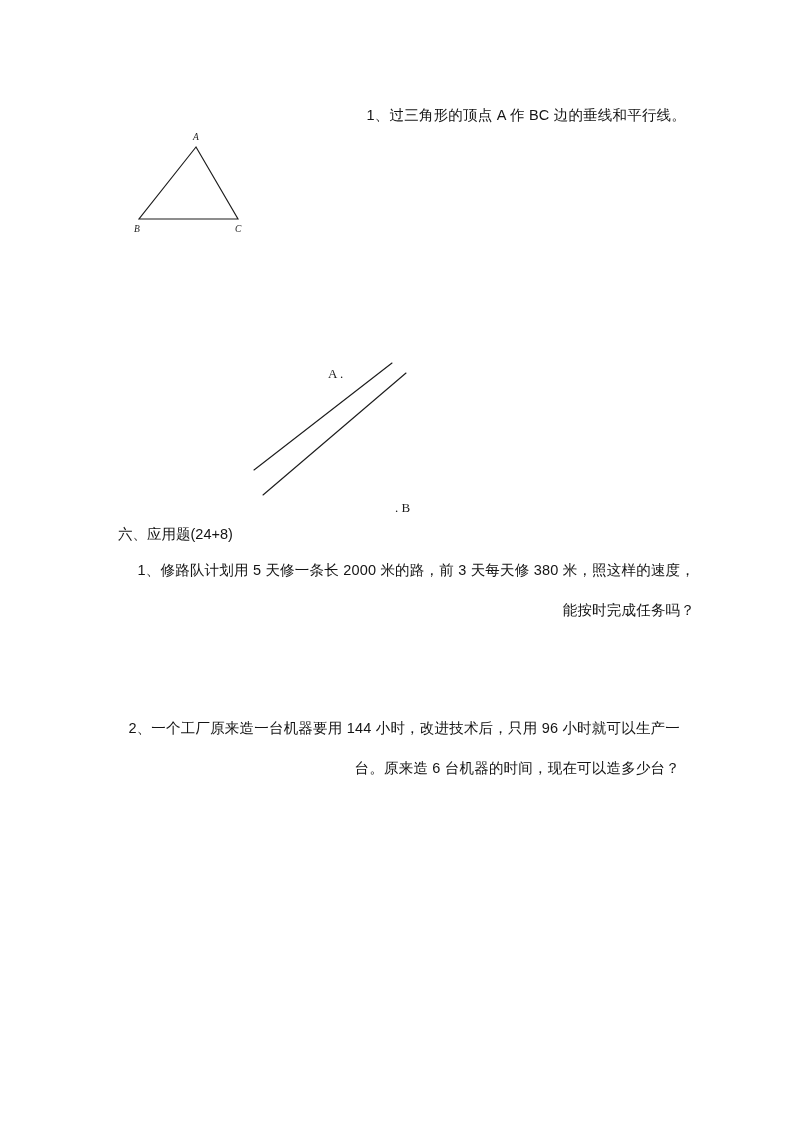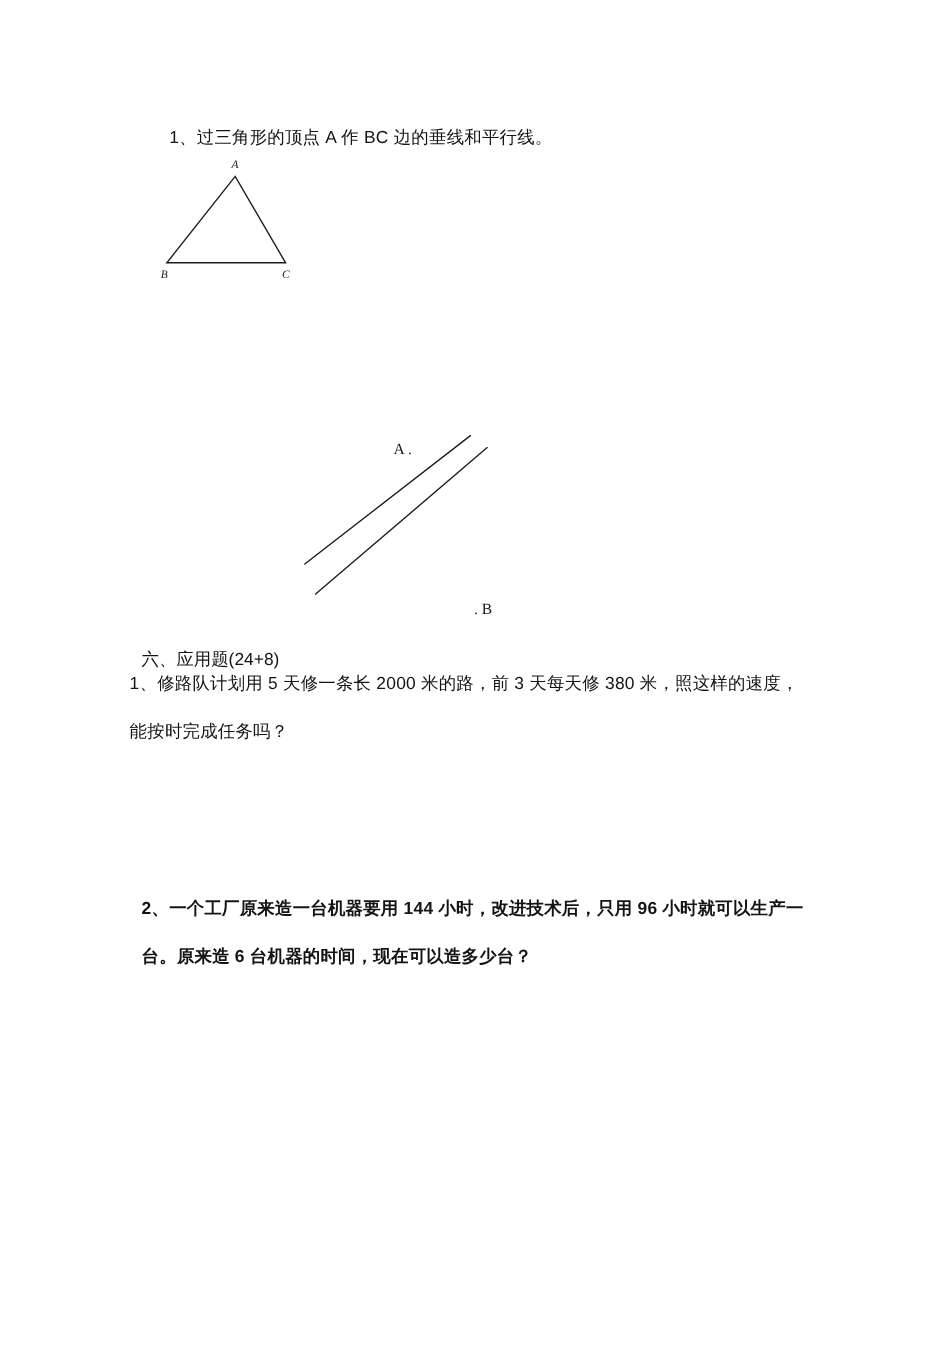--- a/index.html
+++ b/index.html
@@ -12,41 +12,41 @@
     background: #ffffff;
     font-family: "Liberation Sans", "DejaVu Sans", sans-serif;
     color: #101010;
     position: relative;
     overflow: hidden;
   }
   .page {
     position: relative;
     width: 793px;
     height: 1122px;
+    text-align: right;
   }
 
   
   .qtext {
     position: absolute;
     font-size: 14.5px;
     line-height: 40px;
     letter-spacing: 0.2px;
     color: #141414;
     white-space: nowrap;
   }
   .qtext.wrap {
     white-space: normal;
   }
   .section-head {
     position: absolute;
     font-size: 14.5px;
     line-height: 24px;
     color: #141414;
     white-space: nowrap;
-    margin-top: 16px;
   }
 
   
   #q-geo-1 {
     left: 141px;
     top: 95px;
     width: 545px;
   }
   #q-geo-2 {
     left: 142px;
@@ -55,29 +55,28 @@
   }
 
   
   #section-six {
     left: 118px;
     top: 522px;
   }
 
   
   #q-app-1 {
-    left: 108px;
+    left: 133px;
     top: 550px;
     width: 562px;
   }
   #q-app-2 {
     left: 118px;
-    top: 738px;
+    top: 708px;
     width: 562px;
-    font-weight: bold;
   }
   #q-app-3 {
     left: 118px;
     top: 883px;
     width: 562px;
   }
 
   
   .figure {
     position: absolute;

